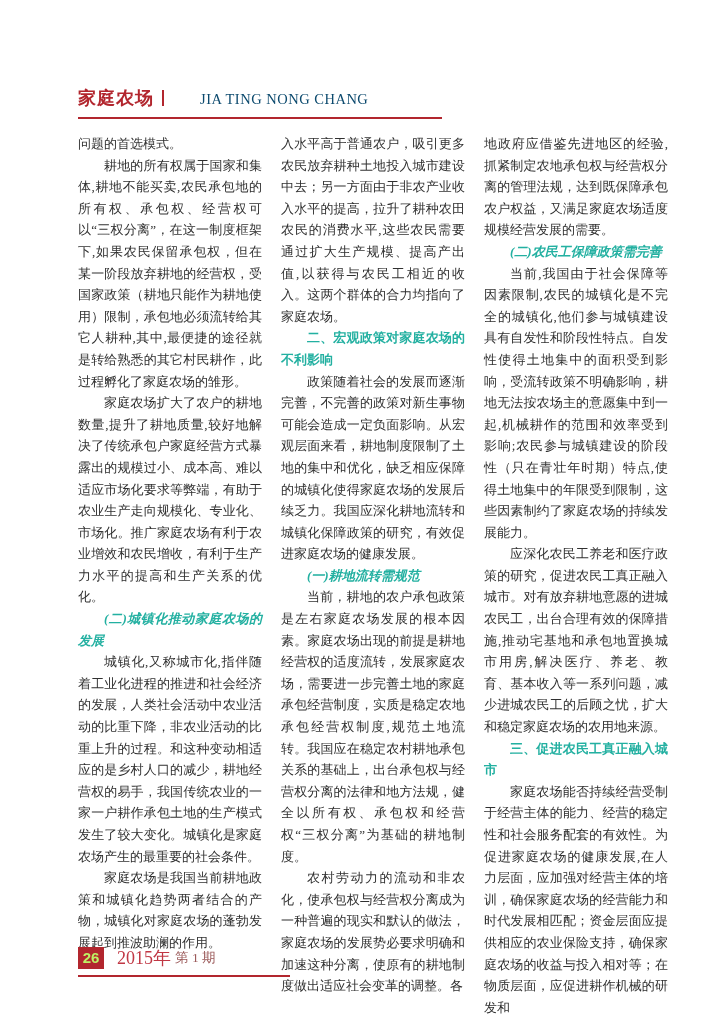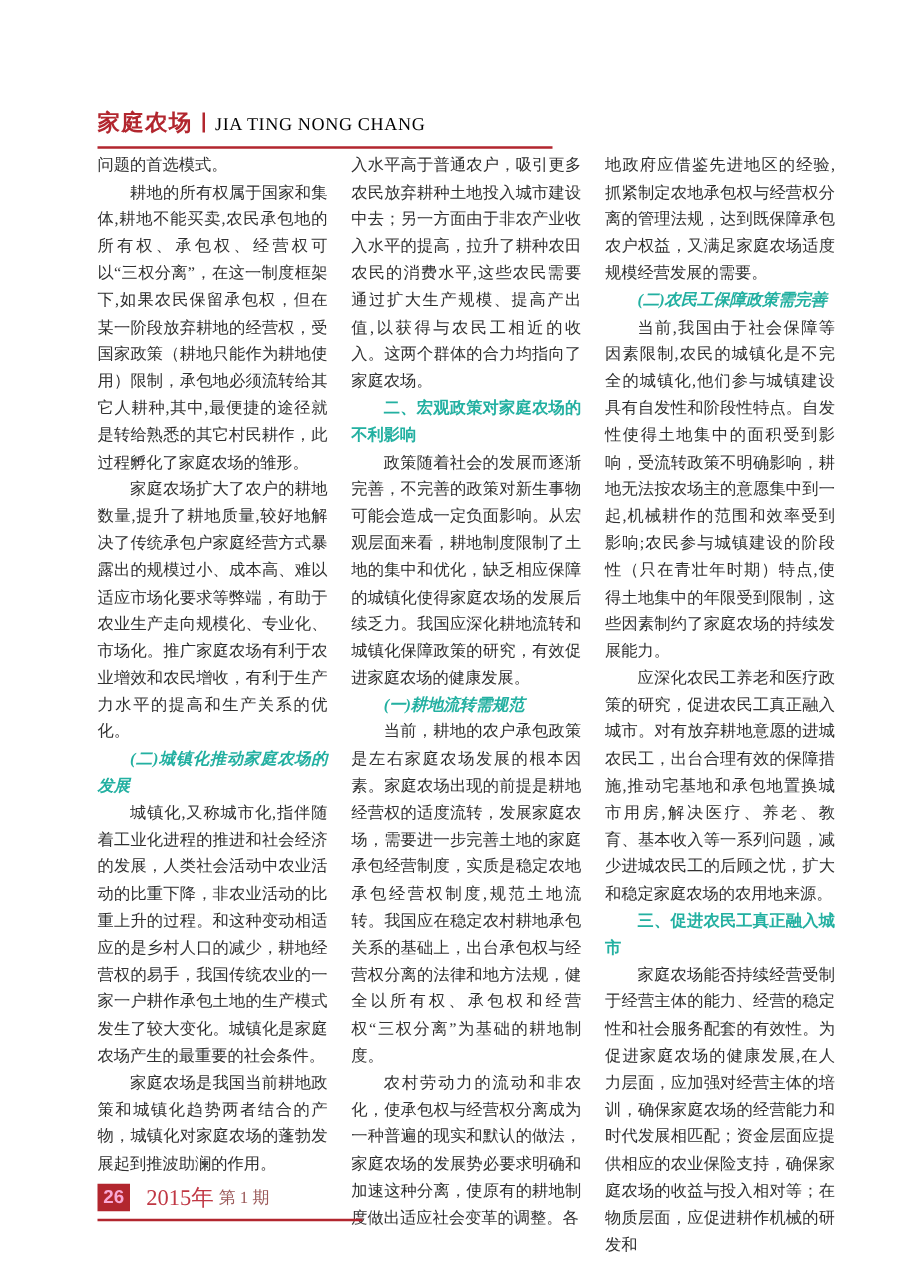--- a/index.html
+++ b/index.html
@@ -18,54 +18,56 @@
   .header-cn {
     color:#b2262e; font-weight:bold; font-size:18px;
     font-family:"Liberation Sans","DejaVu Sans",sans-serif;
     letter-spacing:1px;
   }
   .header-sep {
     display:inline-block; width:2px; height:16px;
     background:#b2262e; margin:0 8px; align-self:center;
   }
   .header-pinyin {
-    color:#000000; font-size:14.5px; letter-spacing:0.5px;
+    color:#0c4a6e; font-size:14.5px; letter-spacing:0.5px;
     font-family:"Liberation Serif","DejaVu Serif",serif;
+    margin-left:28px;
   }
   .header-rule { width:364px; height:2px; background:#b2262e; margin-top:7px; }
 
   
   .columns {
     position:absolute; left:78px; top:121px;
     width:590px; height:820px;
     display:flex; gap:19px;
   }
   .col {
     width:184px; flex:0 0 184px;
     font-size:13px; line-height:21.6px;
     color:#303030;
     text-align:justify;
+    margin-top:12px;
   }
   .col p { margin:0; text-indent:2em; }
   .col p.cont { text-indent:0; }
   .heading {
     color:#23b0a1; font-weight:bold;
     font-family:"Liberation Sans","DejaVu Sans",sans-serif;
   }
   .subheading {
     color:#23b0a1; font-style:italic; font-weight:bold;
     font-family:"Liberation Serif","DejaVu Serif",serif;
   }
 
   
   .page-footer { position:absolute; left:78px; top:946px; width:220px; }
   .footer-line { display:flex; align-items:center; }
   .page-num {
     display:inline-block; min-width:26px; height:22px; line-height:22px;
-    background:#b2262e; color:#f9a8d4; text-align:center;
+    background:#b2262e; color:#bef264; text-align:center;
     font-family:"Liberation Sans","DejaVu Sans",sans-serif;
     font-weight:bold; font-size:15px;
   }
   .footer-year {
     margin-left:13px; color:#c03744; font-size:18px;
     font-family:"Liberation Serif","DejaVu Serif",serif;
   }
   .footer-issue {
     margin-left:4px; color:#9b5a5a; font-size:13.5px;
     font-family:"Liberation Serif","DejaVu Serif",serif;

